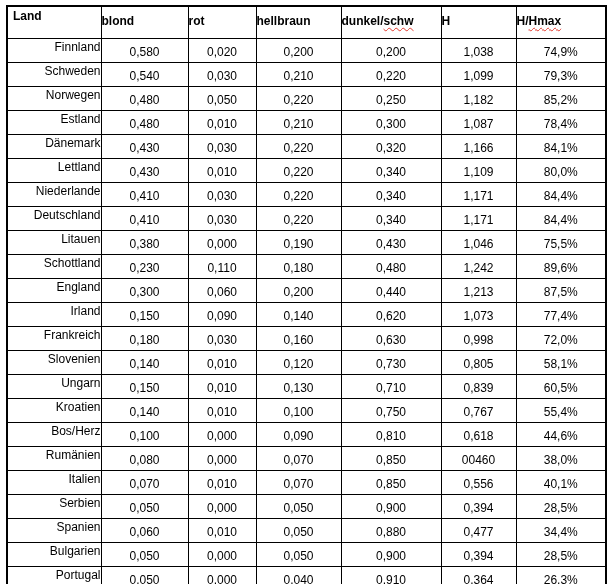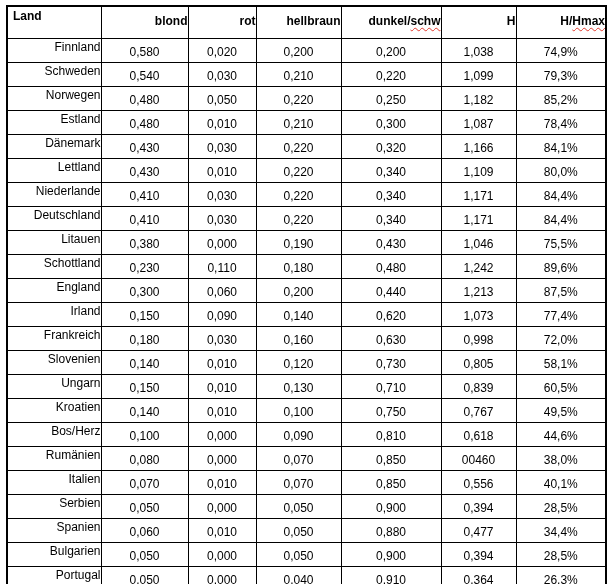--- a/index.html
+++ b/index.html
@@ -24,21 +24,21 @@
     border: 1px solid #000000;
     font-size: 12px;
     padding: 0;
     white-space: nowrap;
     overflow: hidden;
     background: #ffffff;
   }
   thead th {
     font-weight: bold;
     height: 21px;
-    text-align: right;
+    text-align: left;
     vertical-align: bottom;
     padding-bottom: 10px;
   }
   thead th.land-header {
     text-align: left;
     vertical-align: top;
     padding: 2px 0 0 5px;
   }
   tbody td {
     height: 20px;
@@ -221,21 +221,21 @@
         <td class="num">0,839</td>
         <td class="num">60,5%</td>
       </tr>
       <tr>
         <td class="land">Kroatien</td>
         <td class="num">0,140</td>
         <td class="num">0,010</td>
         <td class="num">0,100</td>
         <td class="num">0,750</td>
         <td class="num">0,767</td>
-        <td class="num">49,5%</td>
+        <td class="num">55,4%</td>
       </tr>
       <tr>
         <td class="land">Bos/Herz</td>
         <td class="num">0,100</td>
         <td class="num">0,000</td>
         <td class="num">0,090</td>
         <td class="num">0,810</td>
         <td class="num">0,618</td>
         <td class="num">44,6%</td>
       </tr>

